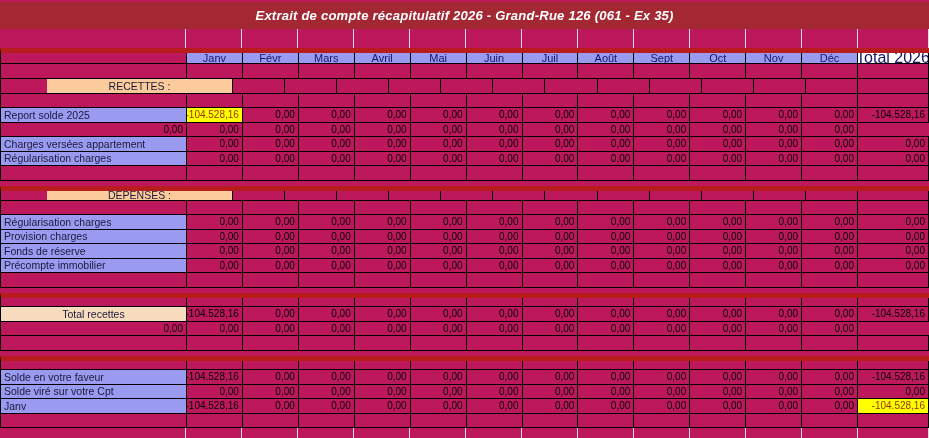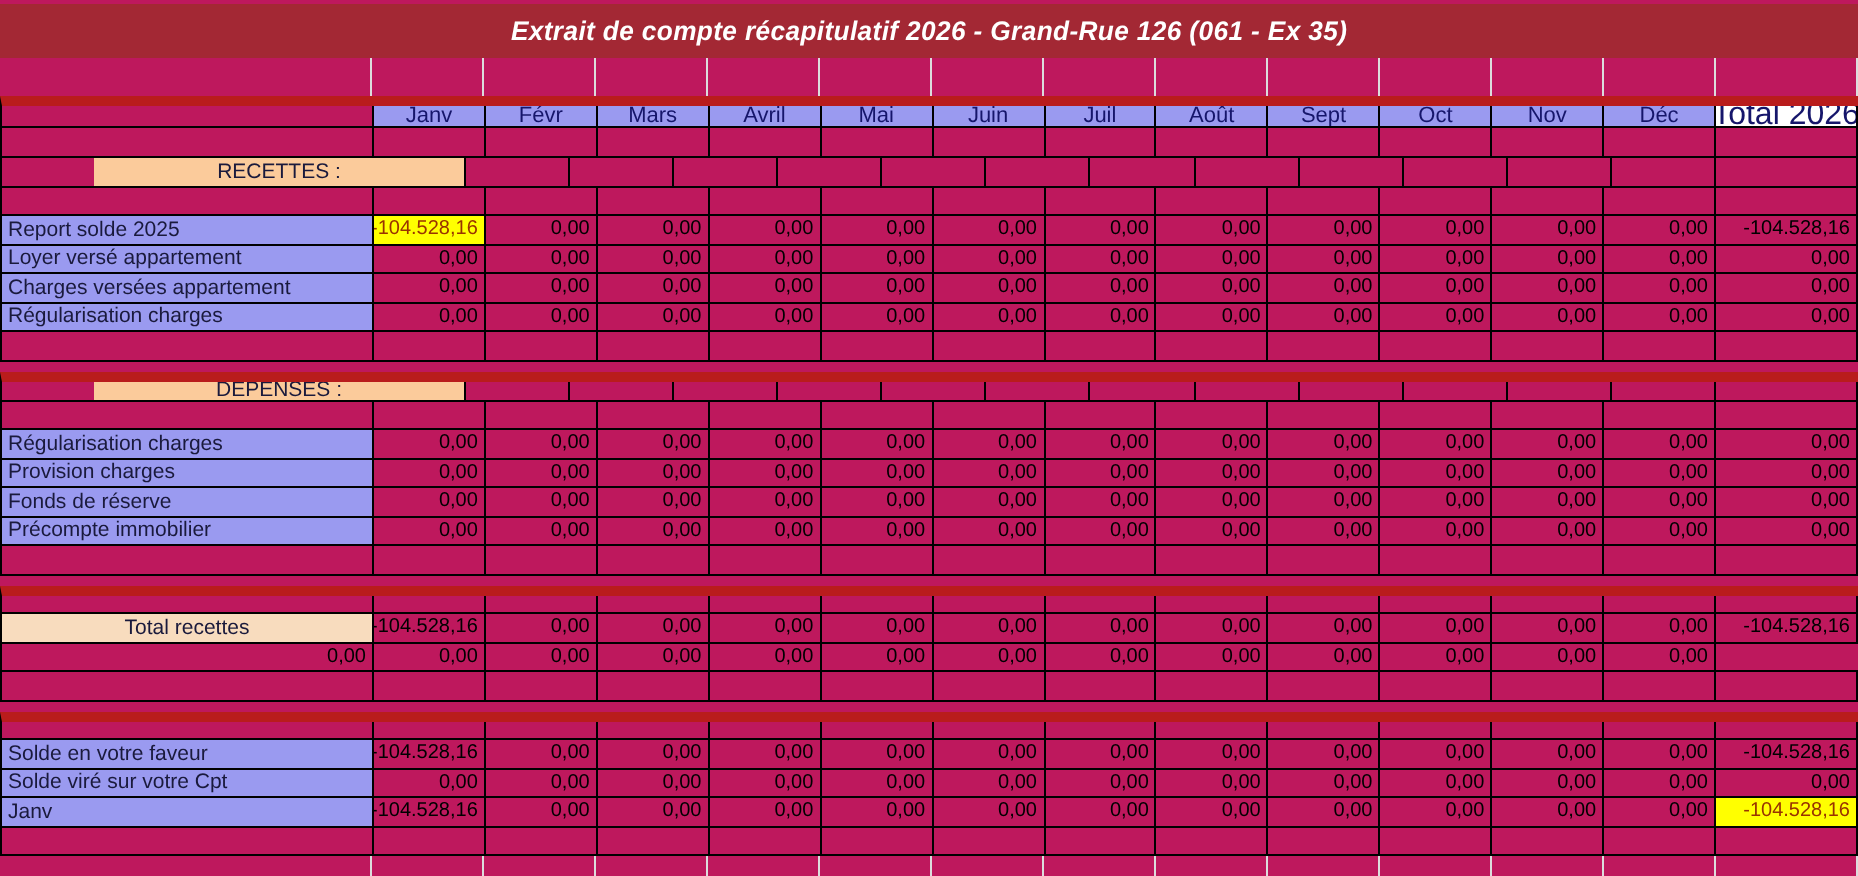--- a/index.html
+++ b/index.html
@@ -190,21 +190,20 @@
         <div class="c val">0,00</div>
         <div class="c val">0,00</div>
         <div class="c val">0,00</div>
         <div class="c val">0,00</div>
         <div class="c val">0,00</div>
         <div class="c val">0,00</div>
         <div class="c val">0,00</div>
         <div class="c val">-104.528,16</div>
       </div>
       <div class="trow data bordered">
-        <div class="c rowlabel">Loyer versé appartement</div>
         <div class="c val">0,00</div>
         <div class="c val">0,00</div>
         <div class="c val">0,00</div>
         <div class="c val">0,00</div>
         <div class="c val">0,00</div>
         <div class="c val">0,00</div>
         <div class="c val">0,00</div>
         <div class="c val">0,00</div>
         <div class="c val">0,00</div>
         <div class="c val">0,00</div>

